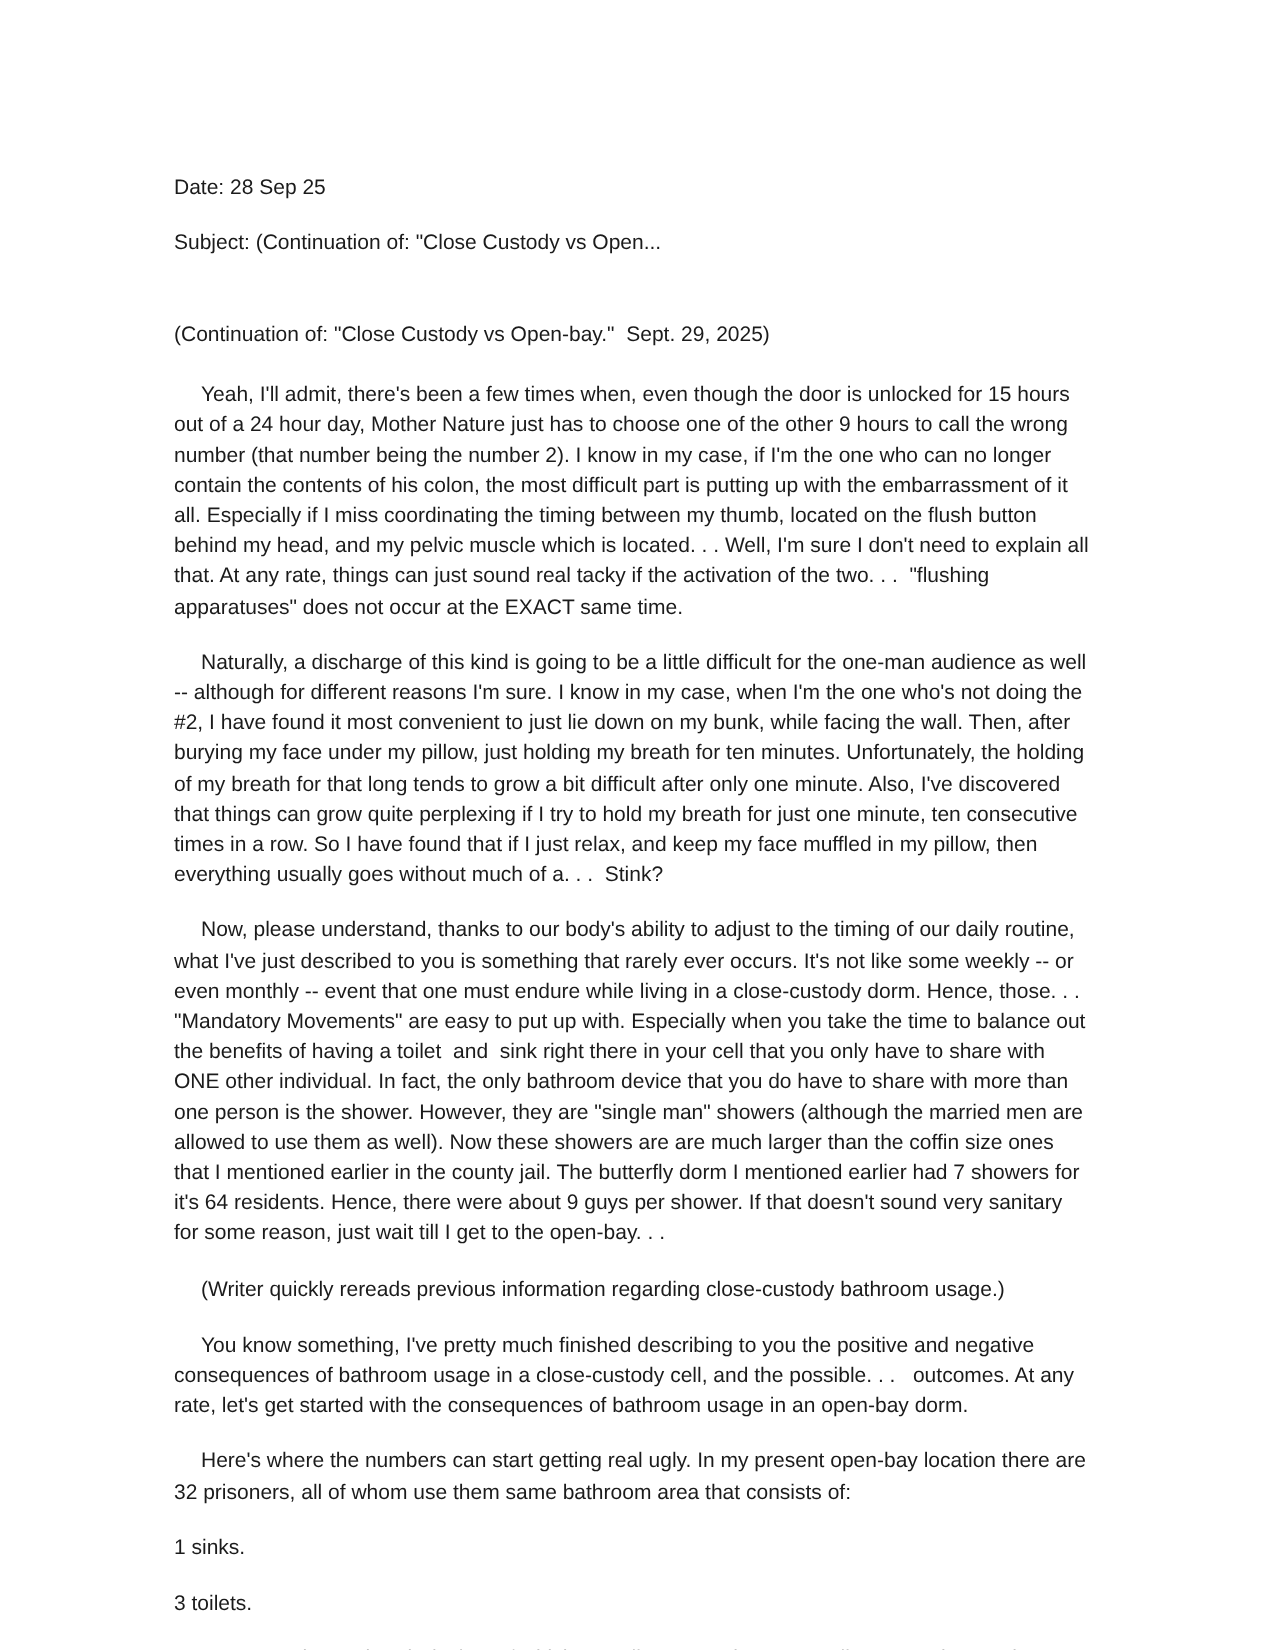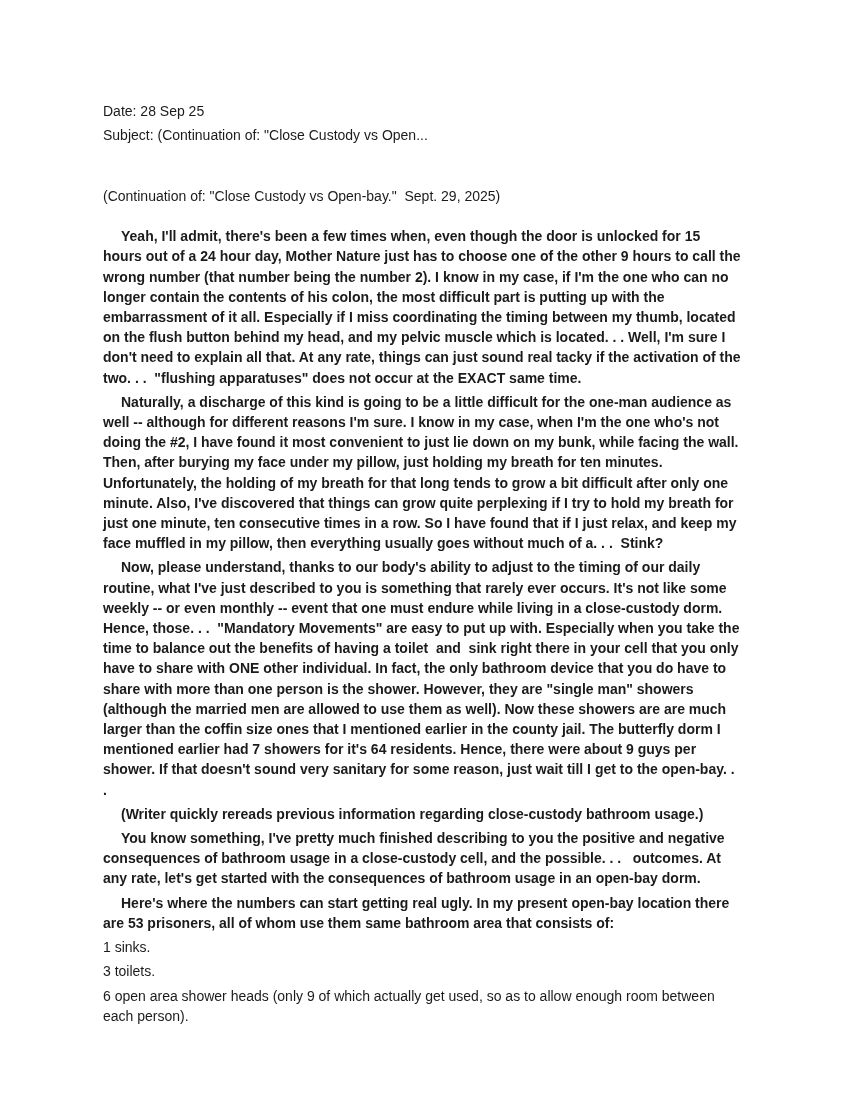--- a/index.html
+++ b/index.html
@@ -18,28 +18,27 @@
   .content {
     position: absolute;
     left: 99px;
     top: 97px;
     width: 646px;
     font-size: 14px;
     line-height: 20.2px;
     color: #1b1b1b;
   }
   .line, .para {
-    margin: 4px;
+    margin: 17px;
     padding: 0;
     white-space: pre-wrap;
     word-wrap: break-word;
   }
   .para {
     text-indent: 18px;
-    font-weight: bold;
   }
   .header-block {
     margin-bottom: 40.4px; 
   }
   .title-block {
     margin-bottom: 20.2px; 
   }
 </style>
 </head>
 <body>
@@ -55,21 +54,21 @@
     <div class="title-block">
       <p class="line">(Continuation of: "Close Custody vs Open-bay."  Sept. 29, 2025)</p>
     </div>
 
     <div>
       <p class="para">Yeah, I'll admit, there's been a few times when, even though the door is unlocked for 15 hours out of a 24 hour day, Mother Nature just has to choose one of the other 9 hours to call the wrong number (that number being the number 2). I know in my case, if I'm the one who can no longer contain the contents of his colon, the most difficult part is putting up with the embarrassment of it all. Especially if I miss coordinating the timing between my thumb, located on the flush button behind my head, and my pelvic muscle which is located. . . Well, I'm sure I don't need to explain all that. At any rate, things can just sound real tacky if the activation of the two. . .  "flushing apparatuses" does not occur at the EXACT same time.</p>
       <p class="para">Naturally, a discharge of this kind is going to be a little difficult for the one-man audience as well -- although for different reasons I'm sure. I know in my case, when I'm the one who's not doing the #2, I have found it most convenient to just lie down on my bunk, while facing the wall. Then, after burying my face under my pillow, just holding my breath for ten minutes. Unfortunately, the holding of my breath for that long tends to grow a bit difficult after only one minute. Also, I've discovered that things can grow quite perplexing if I try to hold my breath for just one minute, ten consecutive times in a row. So I have found that if I just relax, and keep my face muffled in my pillow, then everything usually goes without much of a. . .  Stink?</p>
       <p class="para">Now, please understand, thanks to our body's ability to adjust to the timing of our daily routine, what I've just described to you is something that rarely ever occurs. It's not like some weekly -- or even monthly -- event that one must endure while living in a close-custody dorm. Hence, those. . .  "Mandatory Movements" are easy to put up with. Especially when you take the time to balance out the benefits of having a toilet  and  sink right there in your cell that you only have to share with ONE other individual. In fact, the only bathroom device that you do have to share with more than one person is the shower. However, they are "single man" showers (although the married men are allowed to use them as well). Now these showers are are much larger than the coffin size ones that I mentioned earlier in the county jail. The butterfly dorm I mentioned earlier had 7 showers for it's 64 residents. Hence, there were about 9 guys per shower. If that doesn't sound very sanitary for some reason, just wait till I get to the open-bay. . .</p>
       <p class="para">(Writer quickly rereads previous information regarding close-custody bathroom usage.)</p>
       <p class="para">You know something, I've pretty much finished describing to you the positive and negative consequences of bathroom usage in a close-custody cell, and the possible. . .   outcomes. At any rate, let's get started with the consequences of bathroom usage in an open-bay dorm.</p>
-      <p class="para">Here's where the numbers can start getting real ugly. In my present open-bay location there are 53 prisoners, all of whom use them same bathroom area that consists of:</p>
+      <p class="para">Here's where the numbers can start getting real ugly. In my present open-bay location there are 32 prisoners, all of whom use them same bathroom area that consists of:</p>
     </div>
 
     <div>
       <p class="line">1 sinks.</p>
       <p class="line">3 toilets.</p>
       <p class="line">6 open area shower heads (only 9 of which actually get used, so as to allow enough room between each person).</p>
     </div>
 
   </div>
 </div>

